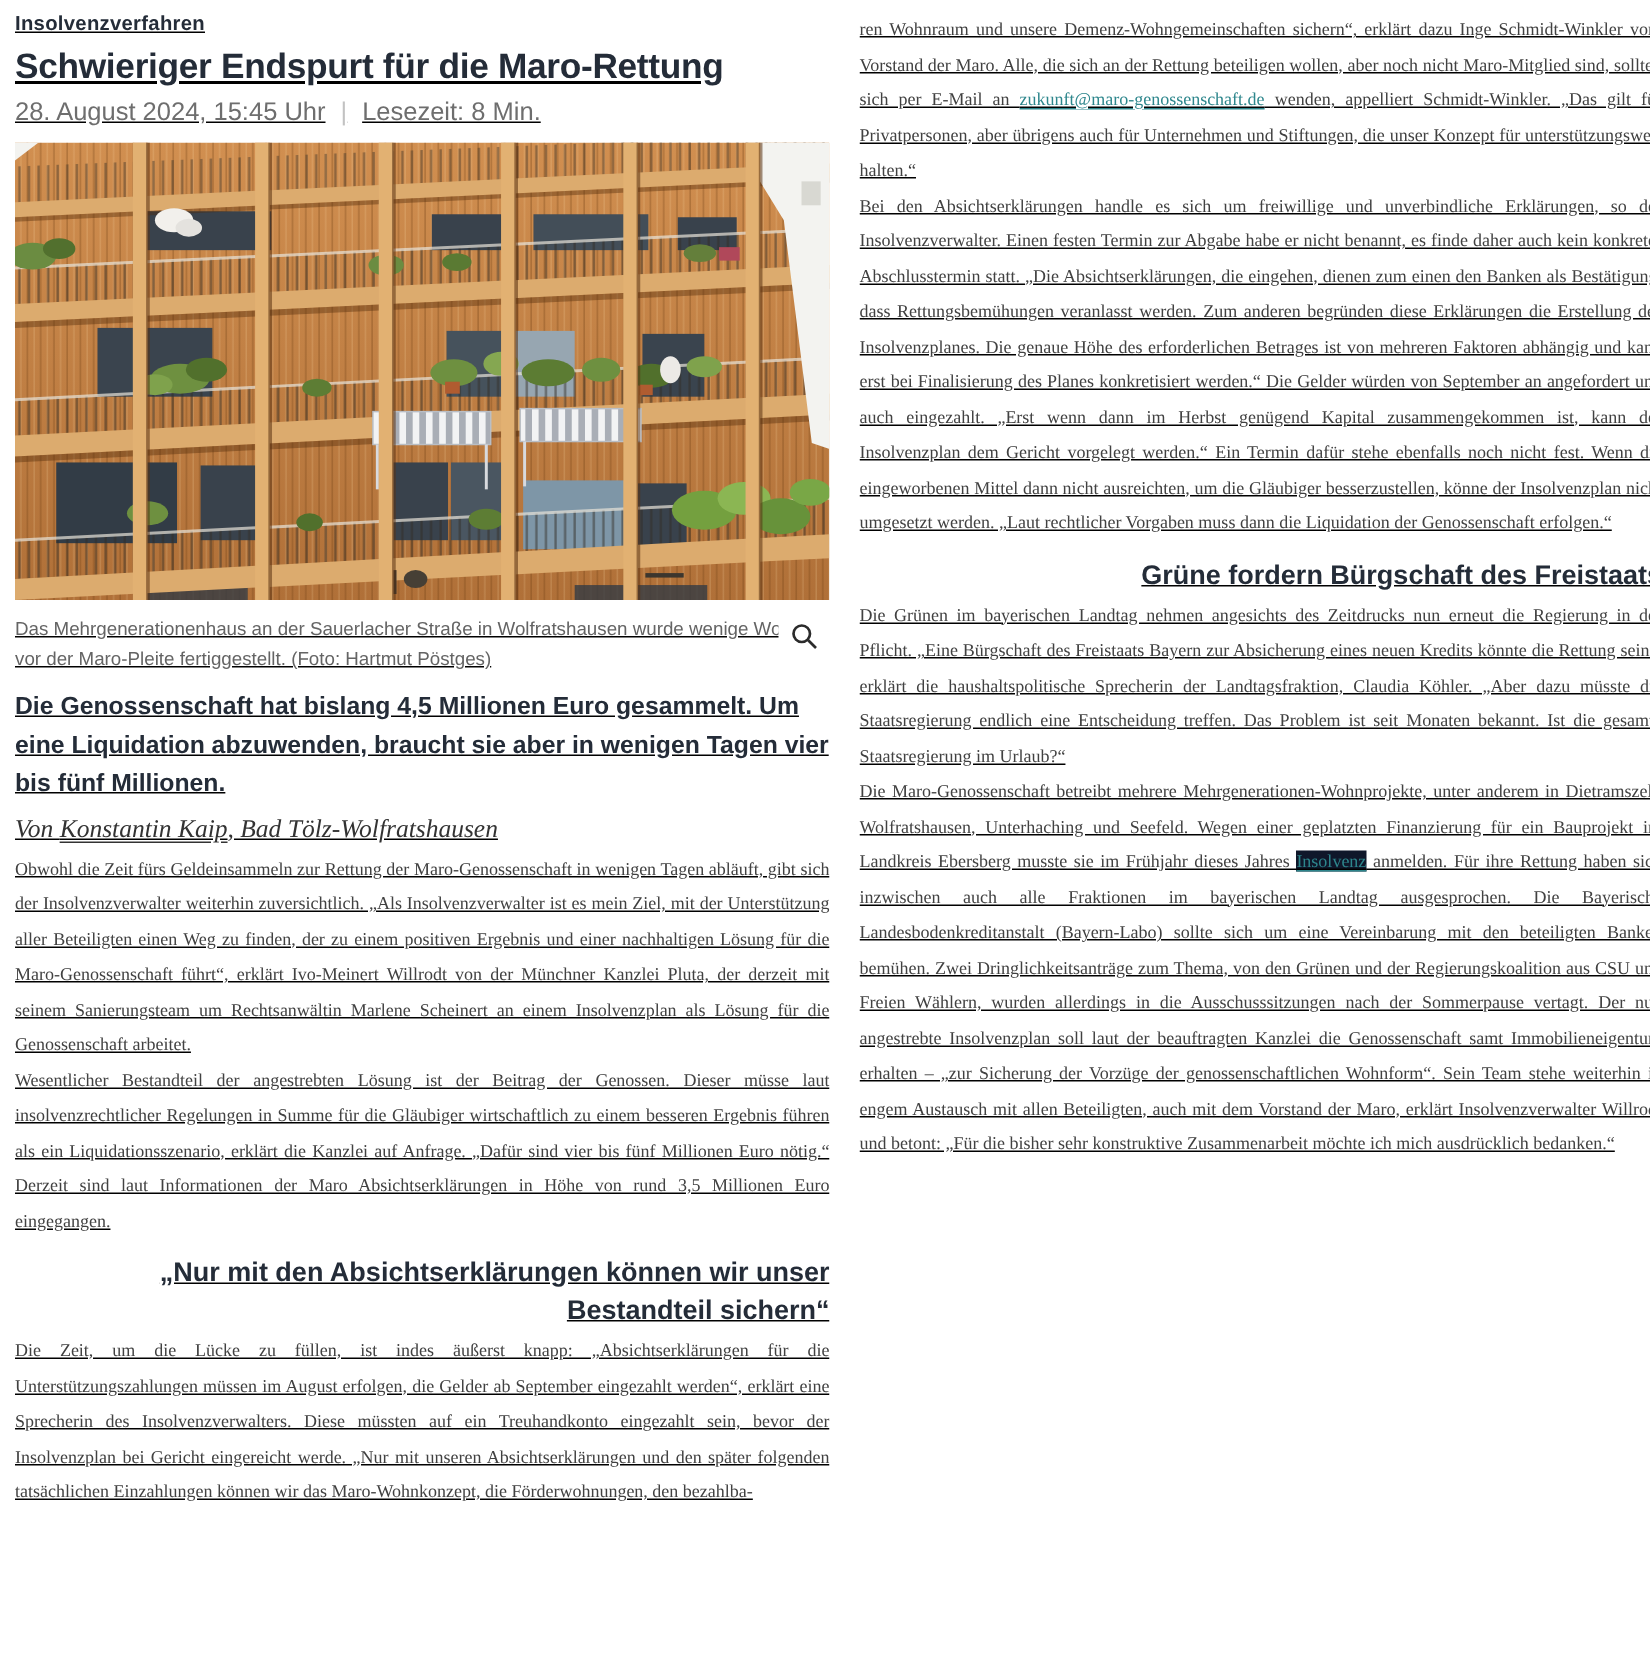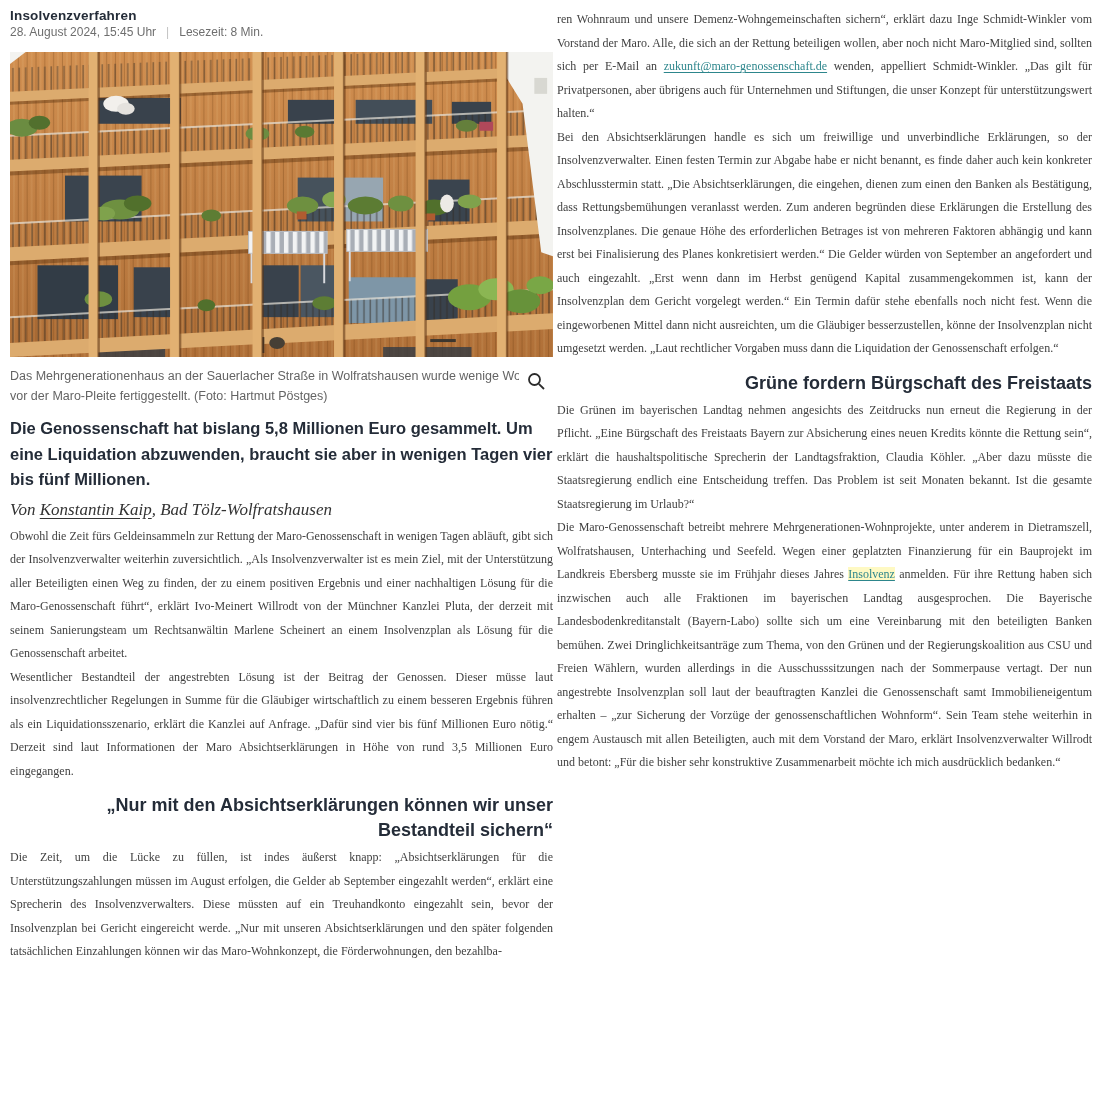--- a/index.html
+++ b/index.html
@@ -1,47 +1,48 @@
 <!DOCTYPE html>
 <html lang="de"><head>
 <meta charset="utf-8">
 <style>
   html,body{margin:0;padding:0;background:#ffffff;}
   body{width:1100px;height:1117px;overflow:hidden;font-family:"Liberation Sans",sans-serif;}
-  .page{box-sizing:border-box;display:flex;gap:4px;padding:8px 10px 0 10px;height:1117px;overflow:hidden;}
+  .page{box-sizing:border-box;display:flex;gap:20px;padding:8px 10px 0 10px;height:1117px;overflow:hidden;text-decoration:underline;}
   .col{flex:none;overflow:hidden;}
   .col-left{width:543px;}
   .col-right{width:535px;}
 
   .kicker{font-size:13.5px;line-height:16px;font-weight:bold;color:#242c38;letter-spacing:.2px;}
   h1.headline{font-size:23.5px;line-height:29px;font-weight:bold;color:#242c38;margin:6px 0 8px 0;letter-spacing:-.2px;}
-  .dateline{font-size:12px;line-height:16px;color:#6e6e6e;display:flex;align-items:center;gap:10px;margin:0 0 12px 0;}
+  .dateline{font-size:17px;line-height:16px;color:#6e6e6e;display:flex;align-items:center;gap:10px;margin:0 0 12px 0;}
   .dateline .sep{color:#c2c2c2;}
 
   figure.photo-fig{margin:0;position:relative;width:543px;}
   figure.photo-fig svg.photo{display:block;width:543px;height:305px;}
   .zoom-btn{position:absolute;right:0;bottom:8px;width:34px;height:34px;background:#fff;display:flex;align-items:center;justify-content:center;cursor:pointer;border:none;padding:0;}
   figcaption{font-size:12.5px;line-height:20px;color:#646464;margin-top:9px;}
 
   .lede{font-size:16.5px;line-height:25.5px;font-weight:bold;color:#242c38;margin:10px 0 6px 0;}
   .byline{font-family:"Liberation Serif","DejaVu Serif",serif;font-style:italic;font-size:17px;line-height:22px;color:#333;margin:6px 0 4px 0;}
   .byline a{color:#333;text-decoration:underline;text-underline-offset:3px;}
 
   .bodytext{font-family:"Liberation Serif","DejaVu Serif",serif;font-size:12px;line-height:23.5px;color:#414141;margin:0;text-align:justify;hyphens:auto;-webkit-hyphens:auto;}
   h2.subhead{font-size:18px;line-height:25px;font-weight:bold;color:#242c38;margin:10px 0 3px 0;text-align:right;}
   a.link{color:#2d868c;text-decoration:underline;text-underline-offset:2px;}
-  a.link.hl{background:#fef9c3;margin-top:42px;}
+  a.link.hl{background:#0f172a;margin-top:42px;}
 </style>
 </head>
 <body>
 
 <div class="page">
 
   <div class="col col-left">
     <div class="kicker">Insolvenzverfahren</div>
+    <h1 class="headline">Schwieriger Endspurt für die Maro-Rettung</h1>
     <div class="dateline">
       <span>28. August 2024, 15:45 Uhr</span>
       <span class="sep">|</span>
       <span>Lesezeit: 8 Min.</span>
     </div>
 
     <figure class="photo-fig">
       <svg class="photo" viewBox="0 0 553 306" preserveAspectRatio="none">
         <defs>
           <linearGradient id="wood" x1="0" y1="0" x2="0" y2="1">
@@ -167,21 +168,21 @@
       </svg>
       <button class="zoom-btn">
         <svg width="20" height="20" viewBox="0 0 20 20">
           <circle cx="8.5" cy="8.5" r="5.5" fill="none" stroke="#2b2b2b" stroke-width="1.8"></circle>
           <line x1="12.8" y1="12.8" x2="18" y2="18" stroke="#2b2b2b" stroke-width="1.8"></line>
         </svg>
       </button>
       <figcaption>Das Mehrgenerationenhaus an der Sauerlacher Straße in Wolfratshausen wurde wenige Wochen vor der Maro-Pleite fertiggestellt. (Foto: Hartmut Pöstges)</figcaption>
     </figure>
 
-    <p class="lede">Die Genossenschaft hat bislang 5,8 Millionen Euro gesammelt. Um eine Liquidation abzuwenden, braucht sie aber in wenigen Tagen vier bis fünf Millionen.</p>
+    <p class="lede">Die Genossenschaft hat bislang 4,5 Millionen Euro gesammelt. Um eine Liquidation abzuwenden, braucht sie aber in wenigen Tagen vier bis fünf Millionen.</p>
 
     <p class="byline"><span>Von </span><a href="#">Konstantin Kaip</a><span>, Bad Tölz-Wolfratshausen</span></p>
 
     <div id="left-body">
         <p class="bodytext">Obwohl die Zeit fürs Geldeinsammeln zur Rettung der Maro-Genossenschaft in wenigen Tagen abläuft, gibt sich der Insolvenzverwalter weiterhin zuversichtlich. „Als Insolvenzverwalter ist es mein Ziel, mit der Unterstützung aller Beteiligten einen Weg zu finden, der zu einem positiven Ergebnis und einer nachhaltigen Lösung für die Maro-Genossenschaft führt“, erklärt Ivo-Meinert Willrodt von der Münchner Kanzlei Pluta, der derzeit mit seinem Sanierungsteam um Rechtsanwältin Marlene Scheinert an einem Insolvenzplan als Lösung für die Genossenschaft arbeitet.</p>
         <p class="bodytext">Wesentlicher Bestandteil der angestrebten Lösung ist der Beitrag der Genossen. Dieser müsse laut insolvenzrechtlicher Regelungen in Summe für die Gläubiger wirtschaftlich zu einem besseren Ergebnis führen als ein Liquidationsszenario, erklärt die Kanzlei auf Anfrage. „Dafür sind vier bis fünf Millionen Euro nötig.“ Derzeit sind laut Informationen der Maro Absichtserklärungen in Höhe von rund 3,5 Millionen Euro eingegangen.</p>
         <h2 class="subhead">„Nur mit den Absichtserklärungen können wir unser Bestandteil sichern“</h2>
         <p class="bodytext">Die Zeit, um die Lücke zu füllen, ist indes äußerst knapp: „Absichtserklärungen für die Unterstützungszahlungen müssen im August erfolgen, die Gelder ab September eingezahlt werden“, erklärt eine Sprecherin des Insolvenzverwalters. Diese müssten auf ein Treuhandkonto eingezahlt sein, bevor der Insolvenzplan bei Gericht eingereicht werde. „Nur mit unseren Absichtserklärungen und den später folgenden tatsächlichen Einzahlungen können wir das Maro-Wohnkonzept, die Förderwohnungen, den bezahlba-</p>
       </div>
   </div>

